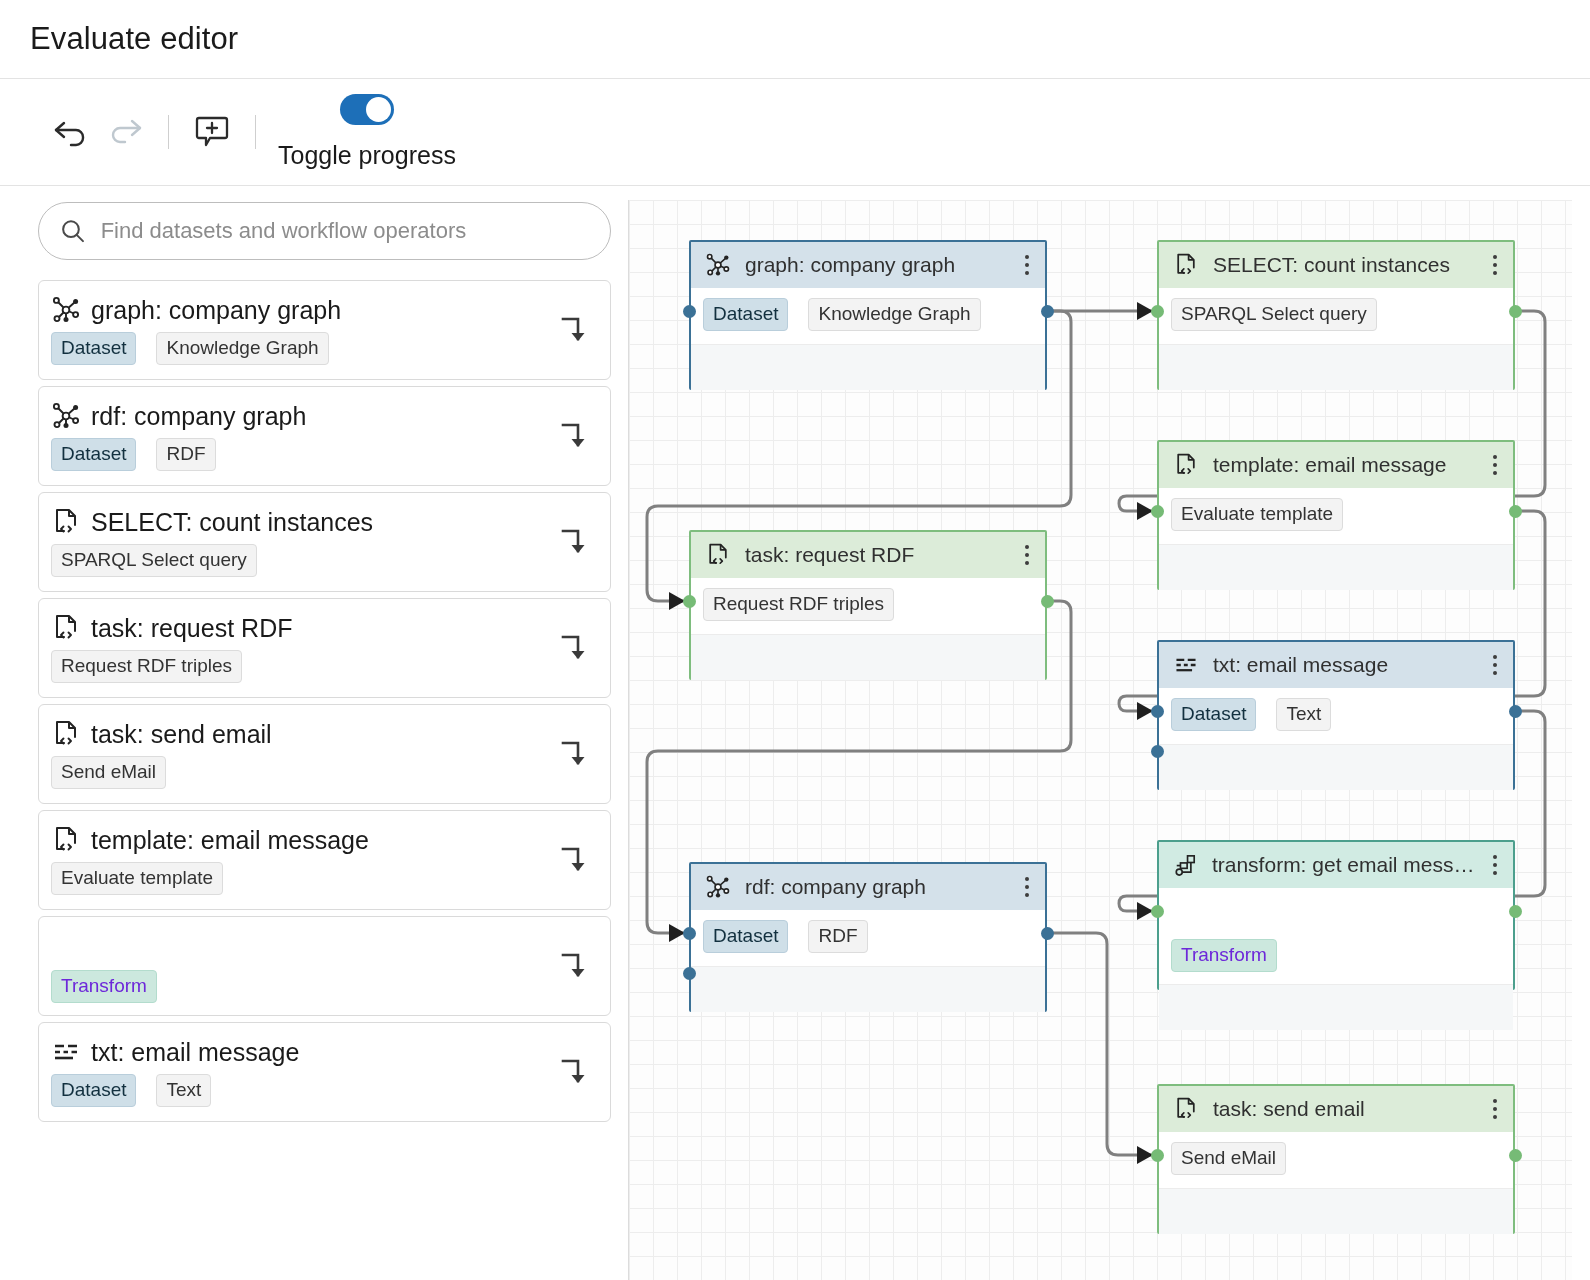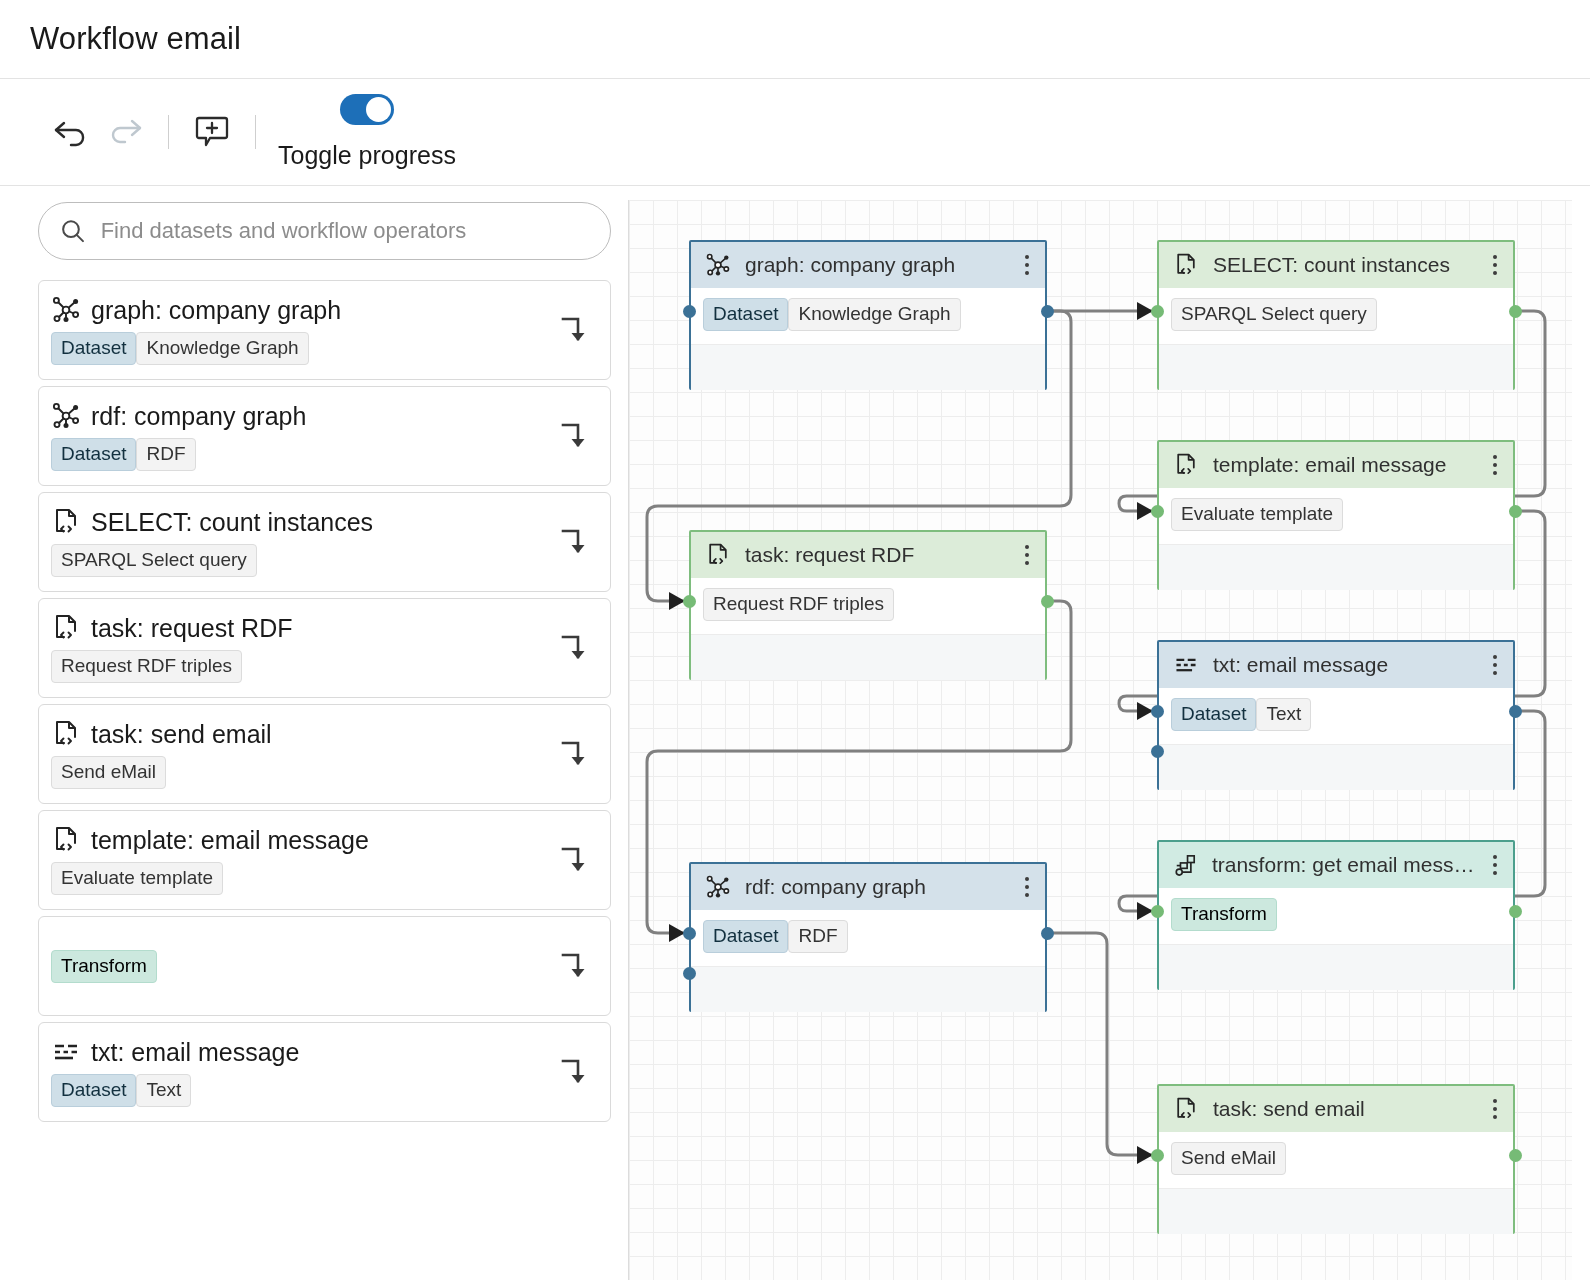--- a/index.html
+++ b/index.html
@@ -115,39 +115,40 @@
     cursor: pointer;
   }
   .op-main { flex: 1 1 auto; min-width: 0; }
   .op-title-row {
     display: flex; align-items: center; gap: 10px;
     margin-bottom: 7px;
   }
   .op-title {
     font-size: 25px; color: #1a1a1a; white-space: nowrap;
   }
-  .op-tags { display: flex; gap: 0; align-items: flex-end; }
+  .op-tags { display: flex; gap: 20px; align-items: flex-end; }
   .tag {
     font-size: 19px;
     padding: 4px 9px 5px;
     border-radius: 4px;
     border: 1px solid #dcdcdc;
     background: #f3f3f3;
     color: #333;
     white-space: nowrap;
   }
   .tag.ds {
     background: #cfdfe8;
     border-color: #b9cedb;
     color: #12303f;
   }
   .tag.tf {
     background: #cce8de;
     border-color: #b3dccd;
-    color: #000000;
+    color: #6d28d9;
+    margin-top: 41px;
   }
   .op-arrow { flex: none; width: 46px; display: flex; justify-content: center; }
 
   
   .canvas {
     flex: 1 1 auto;
     position: relative;
     border-left: 1px solid #dcdcdc;
     margin-top: 14px;
     margin-right: 18px;
@@ -202,21 +203,21 @@
     border-radius: 50%;
     background: #3b7196;
     z-index: 3;
   }
   .port.g { background: #76bb76; }
 </style>
 </head>
 <body>
 
 <div class="page-header">
-  <span class="page-title">Workflow email</span>
+  <span class="page-title">Evaluate editor</span>
 </div>
 
 <div class="toolbar">
 
   <button class="tb-btn">
     <svg width="38" height="30" viewBox="0 0 38 30">
       <path d="M12 6 L4 13 L12 20" fill="none" stroke="#2b2b2b" stroke-width="2.4" stroke-linecap="round" stroke-linejoin="round"></path>
       <path d="M4 13 H24 a7 7 0 0 1 7 7 v1 a7 7 0 0 1 -7 7 H19" fill="none" stroke="#2b2b2b" stroke-width="2.4" stroke-linecap="round" stroke-linejoin="round"></path>
     </svg>
   </button>

